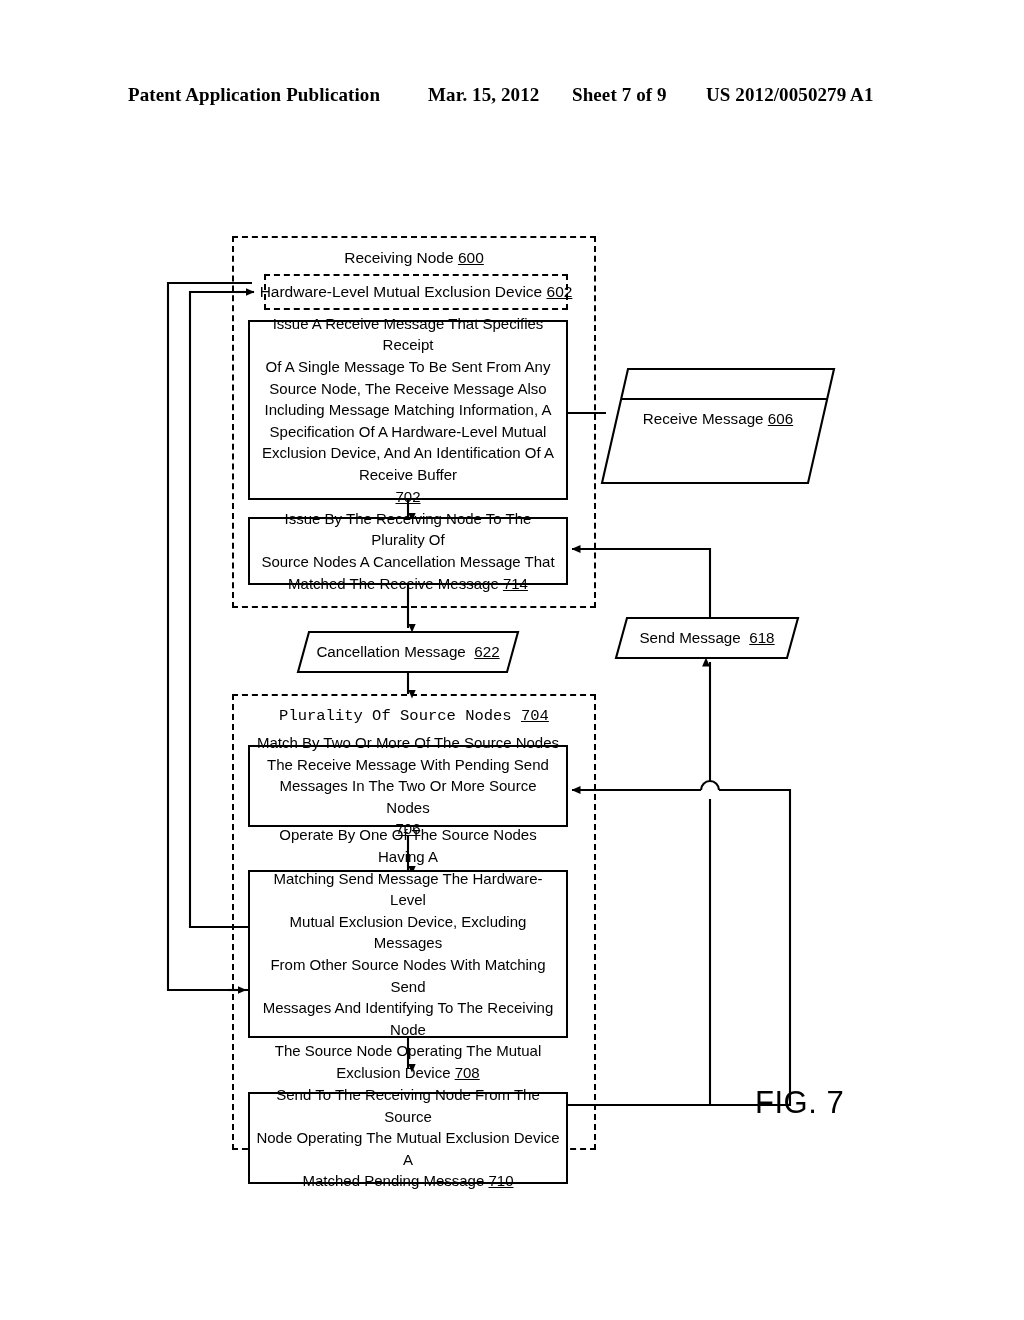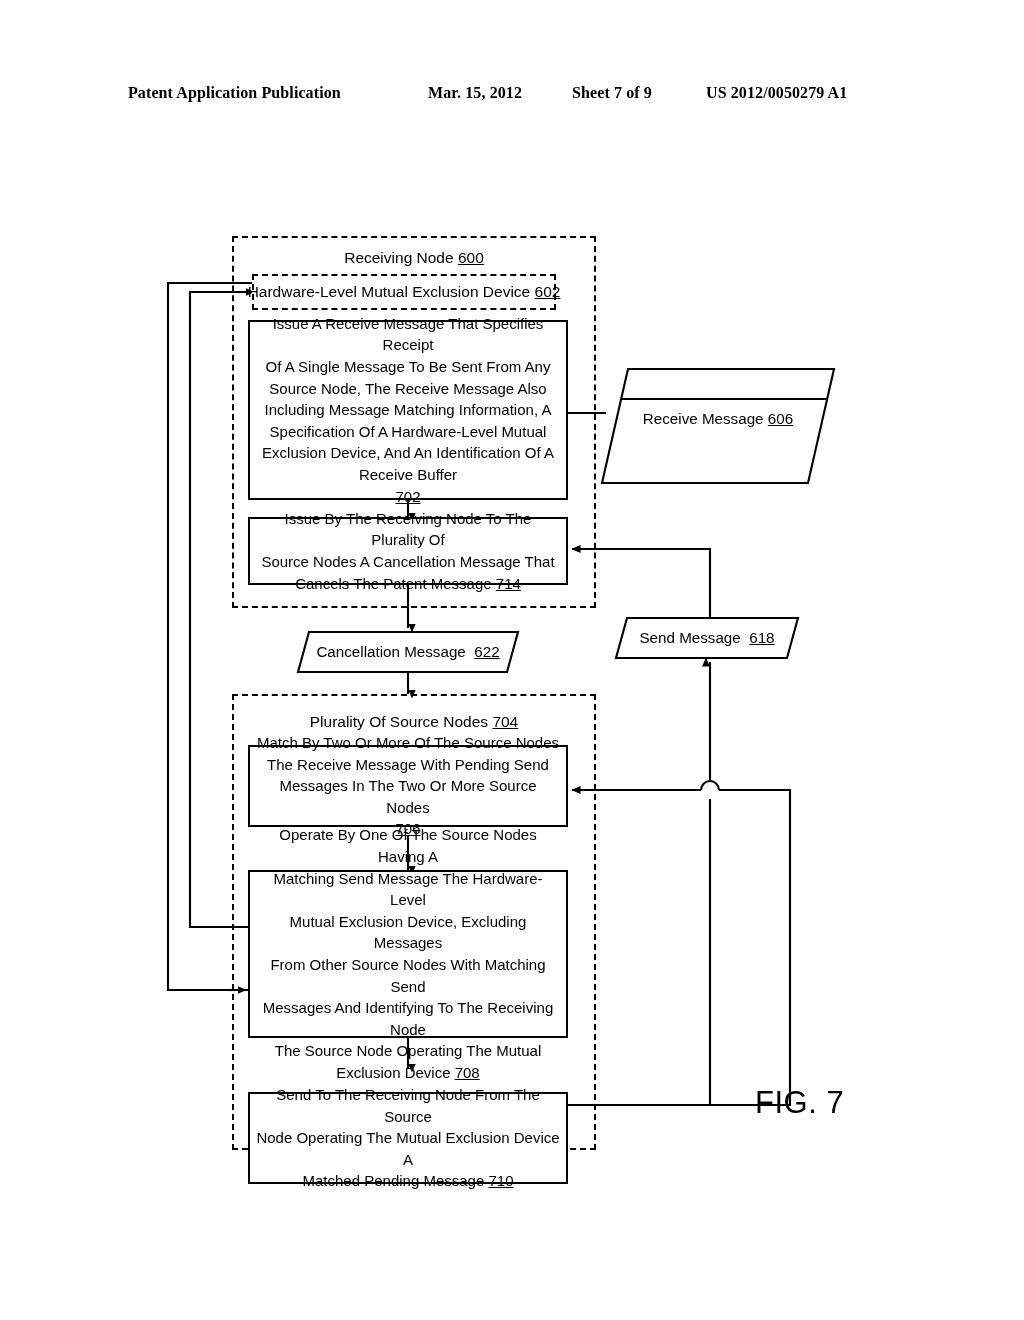--- a/index.html
+++ b/index.html
@@ -19,21 +19,21 @@
 
   
   #page-header {
     position: absolute;
     left: 0;
     top: 84px;
     width: 1024px;
     height: 34px;
     font-family: "Liberation Serif", serif;
     font-weight: bold;
-    font-size: 16px;
+    font-size: 19px;
     letter-spacing: 0.1px;
     white-space: nowrap;
   }
   #page-header .h-pub   { position: absolute; left: 128px;  top: 0; }
   #page-header .h-date  { position: absolute; left: 428px;  top: 0; }
   #page-header .h-sheet { position: absolute; left: 572px;  top: 0; }
   #page-header .h-num   { position: absolute; left: 706px;  top: 0; }
 
   
   #figure {
@@ -191,21 +191,21 @@
     </g>
   </svg>
 
   <div class="group-box" style="left:232px; top:236px; width:364px; height:372px;">
     <div class="group-title" style="top:11px;">
       <span>Receiving Node</span>
       <span class="ul">600</span>
     </div>
   </div>
 
-  <div class="dashed-box" style="left:252px; top:274px; width:304px; height:36px;">
+  <div class="dashed-box" style="left:264px; top:274px; width:304px; height:36px;">
     <span class="txt">
       <span>Hardware-Level Mutual Exclusion Device</span>
       <span class="ul">602</span>
     </span>
   </div>
 
   <div class="proc-box" style="left:248px; top:320px; width:320px; height:180px;">
     <span class="txt">
       <span>Issue A Receive Message That Specifies Receipt</span><br>
       <span>Of A Single Message To Be Sent From Any</span><br>
@@ -215,21 +215,21 @@
       <span>Exclusion Device, And An Identification Of A</span><br>
       <span>Receive Buffer</span><br>
       <span class="ul">702</span>
     </span>
   </div>
 
   <div class="proc-box" style="left:248px; top:517px; width:320px; height:68px;">
     <span class="txt">
       <span>Issue By The Receiving Node To The Plurality Of</span><br>
       <span>Source Nodes A Cancellation Message That</span><br>
-      <span>Cancels The Patent Message</span>
+      <span>Matched The Receive Message</span>
       <span class="ul">714</span>
     </span>
   </div>
 
   <div class="para-wrap" style="left:600px; top:367px; width:236px; height:118px;">
     <svg width="236" height="118" viewBox="0 0 236 118" xmlns="http://www.w3.org/2000/svg">
       <polygon points="28,2 234,2 208,116 2,116" fill="#ffffff" stroke="#000" stroke-width="2.1"></polygon>
       <line x1="22" y1="32" x2="228" y2="32" stroke="#000" stroke-width="2.1"></line>
     </svg>
     <div class="para-text">
@@ -258,21 +258,21 @@
     </svg>
     <div class="para-text">
       <span class="hdr">
         <span>Send Message</span>
         &nbsp;<span class="ul">618</span>
       </span>
     </div>
   </div>
 
   <div class="group-box" style="left:232px; top:694px; width:364px; height:456px;">
-    <div class="group-title" style="top:17px;">
+    <div class="group-title" style="top:11px;font-family:Liberation Mono, monospace;">
       <span>Plurality Of Source Nodes</span>
       <span class="ul">704</span>
     </div>
   </div>
 
   <div class="proc-box" style="left:248px; top:745px; width:320px; height:82px;">
     <span class="txt">
       <span>Match By Two Or More Of The Source Nodes</span><br>
       <span>The Receive Message With Pending Send</span><br>
       <span>Messages In The Two Or More Source Nodes</span><br>

